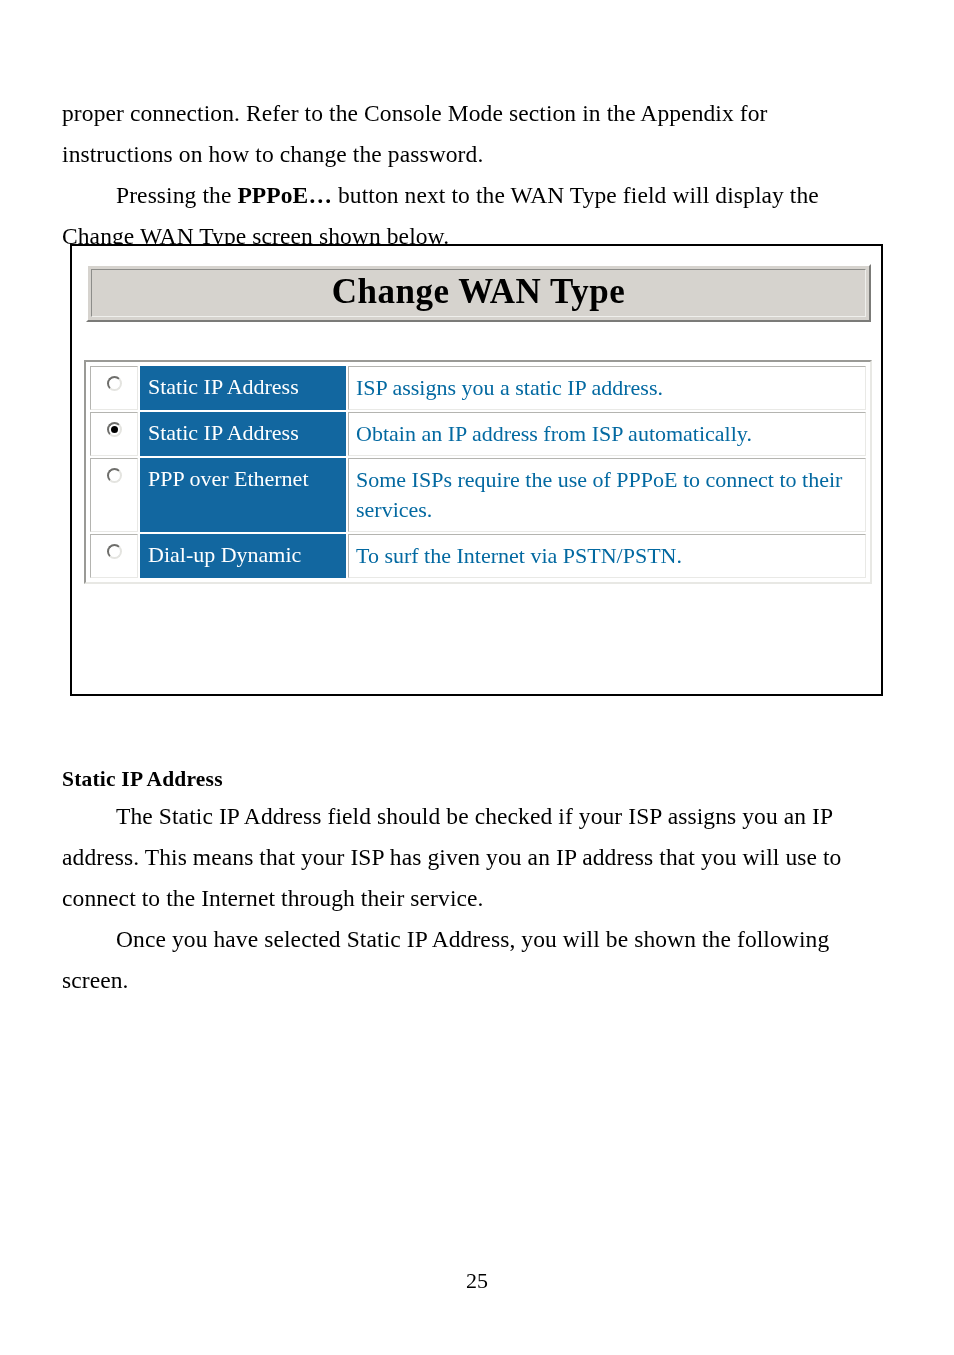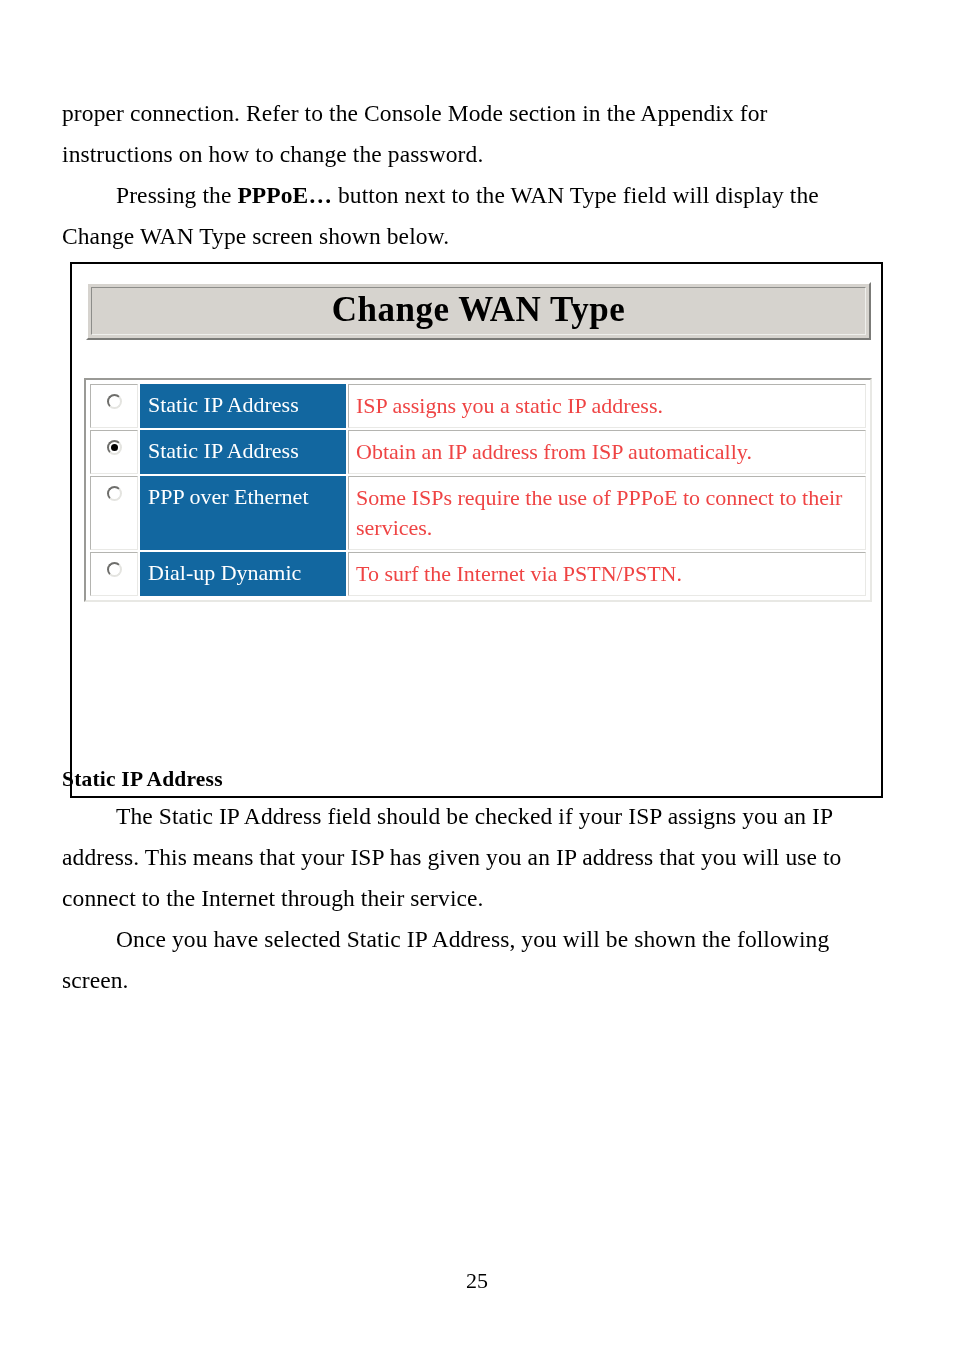--- a/index.html
+++ b/index.html
@@ -53,23 +53,23 @@
     width: 954px;
     text-align: center;
     font-size: 22px;
     font-family: "Liberation Serif", "DejaVu Serif", serif;
   }
 
   
   .figure {
     position: absolute;
     left: 70px;
-    top: 262px;
+    top: 244px;
     width: 813px;
-    height: 536px;
+    height: 452px;
     border: 2px solid #000000;
     background: #ffffff;
     box-sizing: border-box;
   }
 
   
   .banner-outer {
     position: absolute;
     left: 14px;
     top: 18px;
@@ -145,21 +145,21 @@
     width: 198px;
     background: #1267a0;
     color: #ffffff;
     font-family: "Liberation Serif", "DejaVu Serif", serif;
     font-size: 22px;
     line-height: 30px;
     padding: 6px 0 6px 8px !important;
   }
   .cell-desc {
     background: #ffffff;
-    color: #ef4444;
+    color: #0369a1;
     font-family: "Liberation Serif", "DejaVu Serif", serif;
     font-size: 22px;
     line-height: 30px;
     padding: 6px 8px 6px 7px !important;
     border-top: 1px solid #b4b4b0;
     border-left: 1px solid #b4b4b0;
     border-right: 1px solid #e9e9e6;
     border-bottom: 1px solid #e9e9e6;
   }
 

